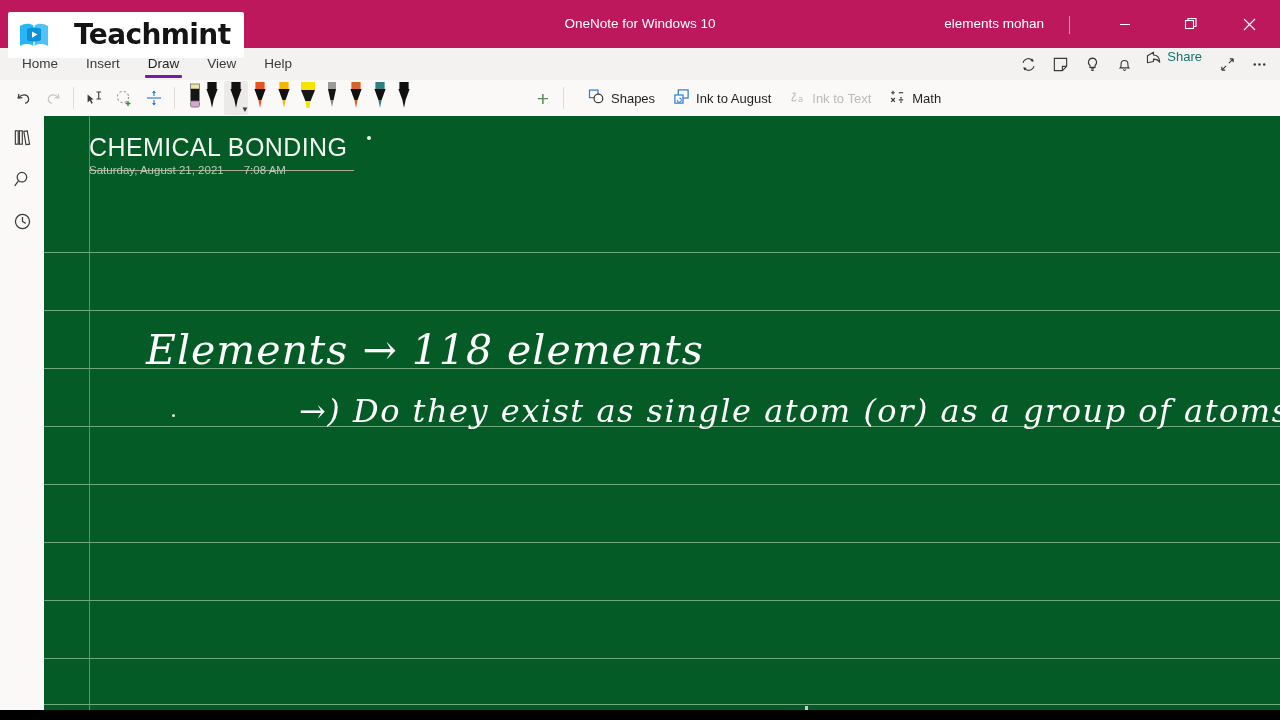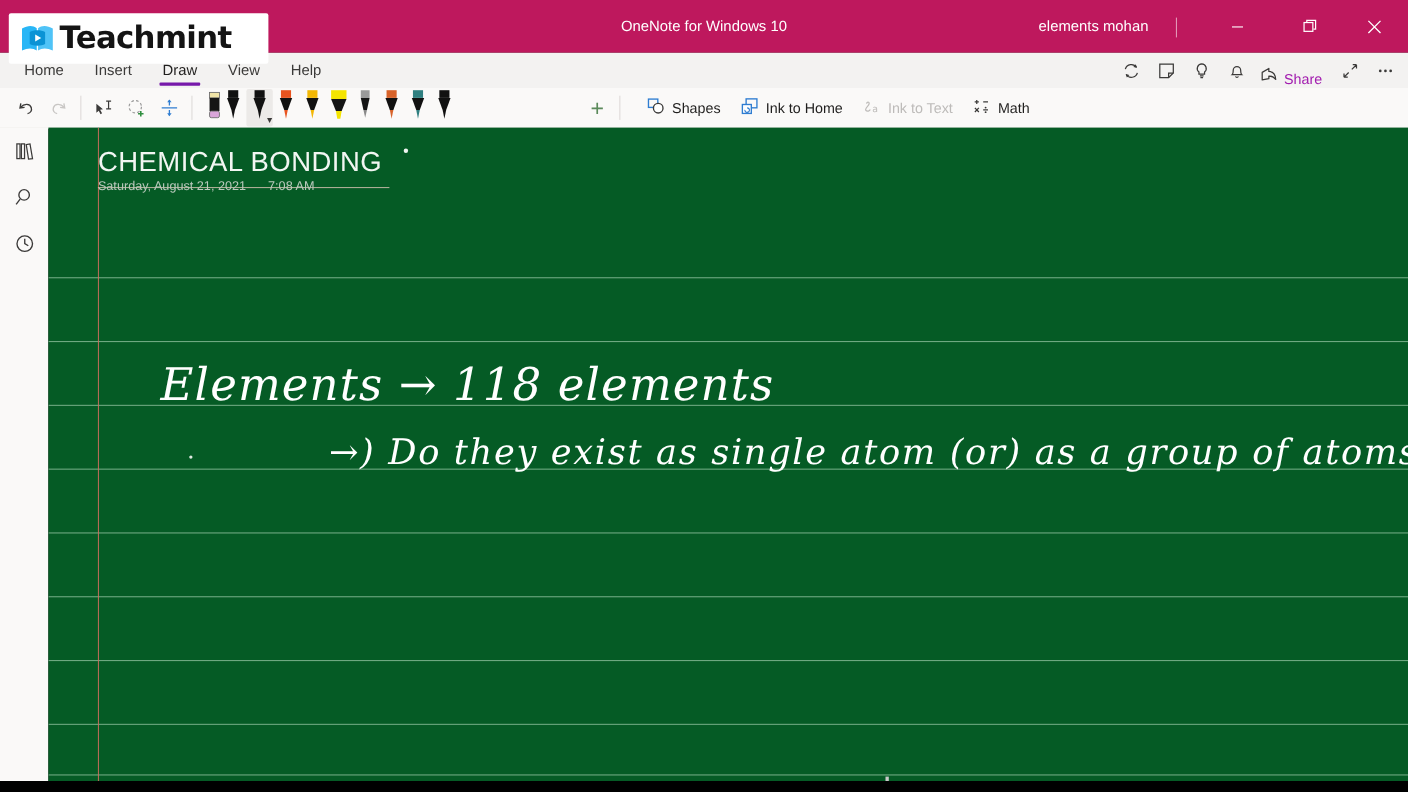--- a/index.html
+++ b/index.html
@@ -35,21 +35,21 @@
   }
   .win-btn svg{display:block;}
   #btn-min{right:132px;}
   #btn-max{right:66px;}
   #btn-close{right:8px;}
 
   
   .brand{
     position:absolute;left:8px;top:12px;height:46px;width:236px;
     background:#ffffff;border-radius:2px;
-    display:flex;align-items:center;gap:4px;padding-left:10px;box-sizing:border-box;
+    display:flex;align-items:center;gap:24px;padding-left:10px;box-sizing:border-box;
     z-index:30;
   }
   .brand-mark{width:32px;height:32px;position:relative;flex:0 0 auto;}
   .brand-name{
     font-size:28px;font-weight:bold;color:#141414;letter-spacing:-0.6px;
     font-family:"DejaVu Sans", sans-serif;line-height:1;
   }
 
   
   .ribbonbar{
@@ -67,22 +67,22 @@
     background:#7719aa;border-radius:1px;
   }
   .ribbon-right{
     position:absolute;right:6px;top:0;height:32px;display:flex;align-items:center;gap:2px;
   }
   .ric{
     width:30px;height:30px;display:flex;align-items:center;justify-content:center;
     color:#3b3a39;
   }
   .share-btn{
-    height:30px;display:flex;align-items:flex-end;gap:5px;padding:0 8px 0 4px;
-    font-size:13px;color:#a21caf;white-space:nowrap;
+    height:30px;display:flex;align-items:flex-start;gap:5px;padding:0 8px 0 4px;
+    font-size:13px;color:#0f766e;white-space:nowrap;
   }
 
   
   .drawbar{
     position:absolute;left:0;top:80px;width:1280px;height:36px;
     background:#faf9f8;border-bottom:1px solid #e6e4e2;
   }
   .dgroup{position:absolute;top:0;height:36px;display:flex;align-items:center;}
   .dbtn{
     width:30px;height:32px;display:flex;align-items:center;justify-content:center;
@@ -392,21 +392,21 @@
         <span>Shapes</span>
       </div>
       <div class="tool-lbl">
         <span>
           <svg width="17" height="17" viewBox="0 0 18 18">
             <rect x="5.6" y="2" width="10.4" height="8.6" fill="none" stroke="#2f7dd1" stroke-width="1.3"></rect>
             <rect x="2" y="7.4" width="8.6" height="8.6" fill="#ffffff" stroke="#2f7dd1" stroke-width="1.3"></rect>
             <path d="M4.4 12.6 A2.2 2.2 0 1 0 6.6 10.6" fill="none" stroke="#2f7dd1" stroke-width="1.1"></path>
           </svg>
         </span>
-        <span>Ink to Home</span>
+        <span>Ink to August</span>
       </div>
       <div class="tool-lbl disabled">
         <span>
           <svg width="17" height="17" viewBox="0 0 18 18">
             <path d="M3 13 C3 9.5 6.5 9 6.5 6.4 C6.5 4.6 4.4 4.6 4 6.6" fill="none" stroke="#bdbbb9" stroke-width="1.2"></path>
             <path d="M3 13 C5 14.6 6.8 13.6 7.6 12.2" fill="none" stroke="#bdbbb9" stroke-width="1.2"></path>
             <text x="9.4" y="14.4" font-size="9" fill="#bdbbb9" font-family="DejaVu Sans, sans-serif">a</text>
           </svg>
         </span>
         <span>Ink to Text</span>

